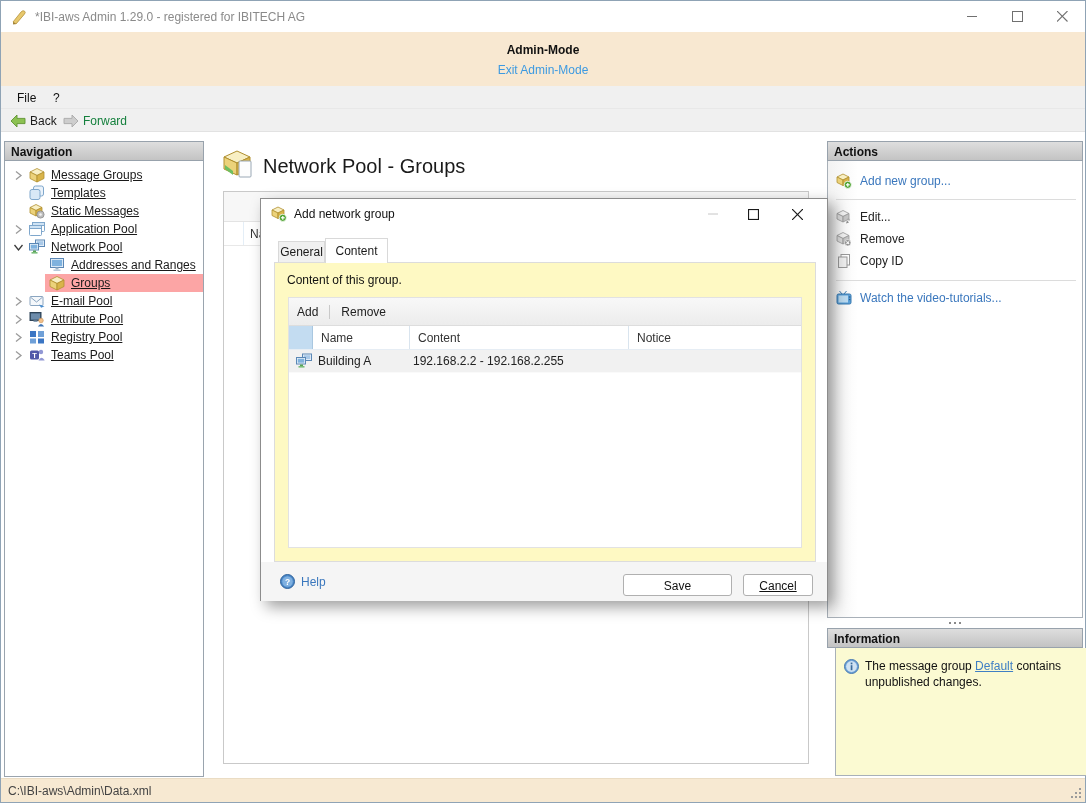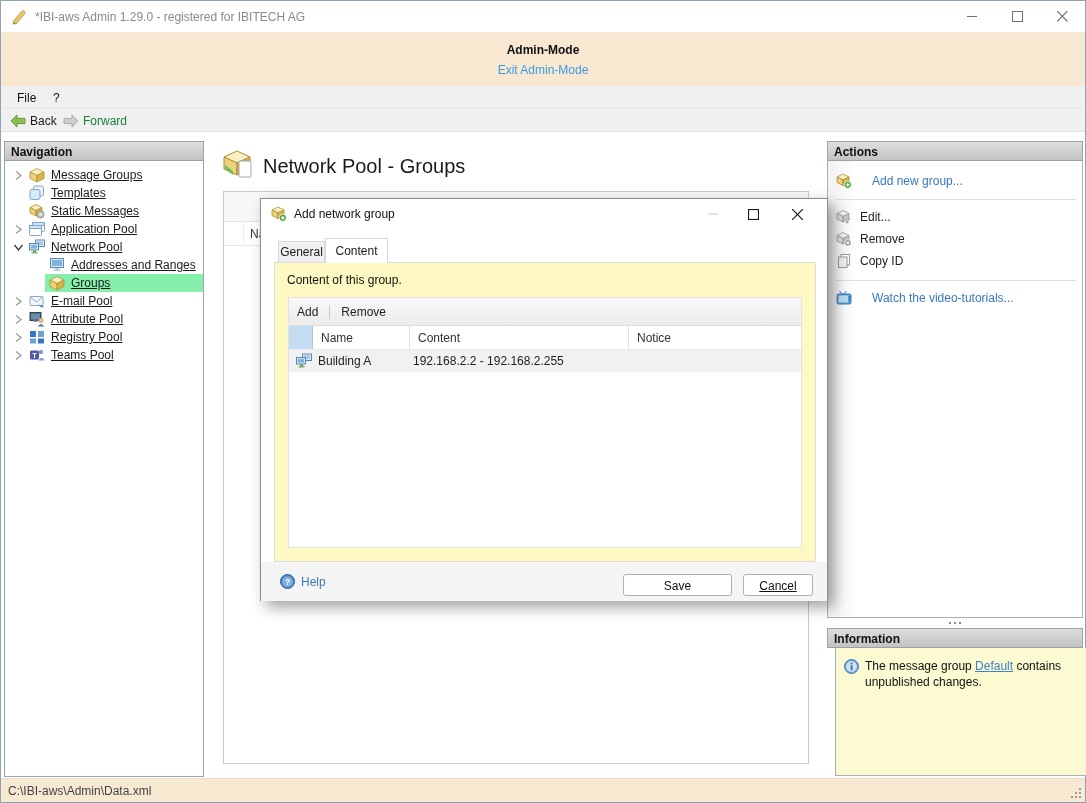--- a/index.html
+++ b/index.html
@@ -38,39 +38,39 @@
   .phead { background: linear-gradient(#dedede, #c3c3c3); border: 1px solid #98a2ac; font-weight: bold; color: #111; padding: 3px 6px 0 6px; height: 20px; }
 
   
   .nav-panel { position: absolute; left: 3px; top: 9px; width: 200px; }
   .nav-body { position: absolute; left: 0; top: 20px; width: 200px; height: 616px; background: #fff; border: 1px solid #9aa4ae; border-top: 0; padding-top: 5px; overflow: hidden; }
   .trow { display: flex; align-items: center; height: 18px; cursor: default; }
   .trow .chev { width: 14px; margin-left: 6px; display: flex; align-items: center; justify-content: center; flex: 0 0 14px; }
   .trow .tbody { display: flex; align-items: center; gap: 6px; flex: 1; height: 18px; padding-left: 4px; text-decoration: underline; }
   .trow .ticon { width: 16px; height: 16px; flex: 0 0 16px; }
   .trow.child .chev { flex: 0 0 34px; width: 34px; }
-  .trow.selected .tbody { background: #86efac; }
+  .trow.selected .tbody { background: #fca5a5; }
 
   
   .main-area { position: absolute; left: 205px; top: 0; width: 617px; height: 648px; background: #fff; }
   .main-head-icon { position: absolute; left: 17px; top: 17px; width: 32px; height: 30px; }
   .main-title { position: absolute; left: 57px; top: 23px; font-size: 20px; color: #1a1a1a; }
   .main-inner { position: absolute; left: 17px; top: 59px; width: 586px; height: 573px; border: 1px solid #c9c9c9; background: #fff; }
   .main-inner .bg-toolbar { height: 30px; background: #f7f7f7; border-bottom: 1px solid #e3e3e3; }
   .main-inner .bg-thead { height: 24px; display: flex; border-bottom: 1px solid #e8e8e8; }
   .main-inner .bg-thead .c0 { width: 20px; border-right: 1px solid #e4eef7; }
   .main-inner .bg-thead .c1 { padding: 5px 0 0 6px; color: #333; }
 
   
   .right-panel { position: absolute; left: 826px; top: 0; width: 256px; height: 648px; }
   .actions-header { position: absolute; top: 9px; left: 0; width: 256px; }
   .actions-body { position: absolute; top: 29px; left: 0; width: 256px; height: 457px; background: linear-gradient(90deg,#f2f2f2,#fff 30px); border: 1px solid #a8b0b8; border-top: 0; }
   .act-row { position: absolute; left: 8px; display: flex; align-items: center; gap: 8px; height: 20px; cursor: default; }
   .act-row .aicon { width: 16px; height: 16px; flex: 0 0 16px; }
-  .act-link { color: #3a77bd; cursor: pointer; margin-left: 12px; }
+  .act-link { color: #3a77bd; cursor: pointer; }
   .act-plain { color: #222; }
   .act-sep { position: absolute; left: 8px; right: 6px; height: 1px; background: #dcdcdc; }
   .splitter { position: absolute; top: 486px; left: 0; width: 256px; height: 10px; display: flex; align-items: center; justify-content: center; gap: 3px; cursor: row-resize; }
   .splitter i { width: 2px; height: 2px; background: #8a8a8a; display: block; }
   .info-header { position: absolute; top: 496px; left: 0; width: 256px; }
   .info-body { position: absolute; top: 516px; left: 8px; width: 256px; height: 128px; background: #fbfad2; border: 1px solid #a8b0b8; border-top: 0; padding: 10px 8px 0 8px; }
   .info-row { display: flex; gap: 6px; }
   .info-text { line-height: 16px; color: #111; width: 210px; }
   .info-link { color: #3f7fc4; text-decoration: underline; cursor: pointer; }
 

